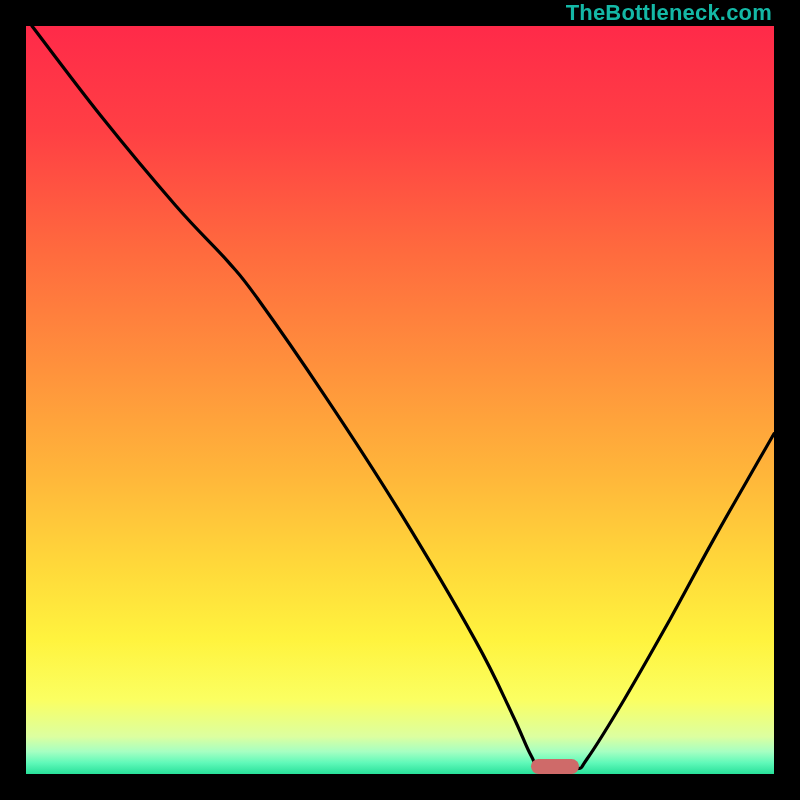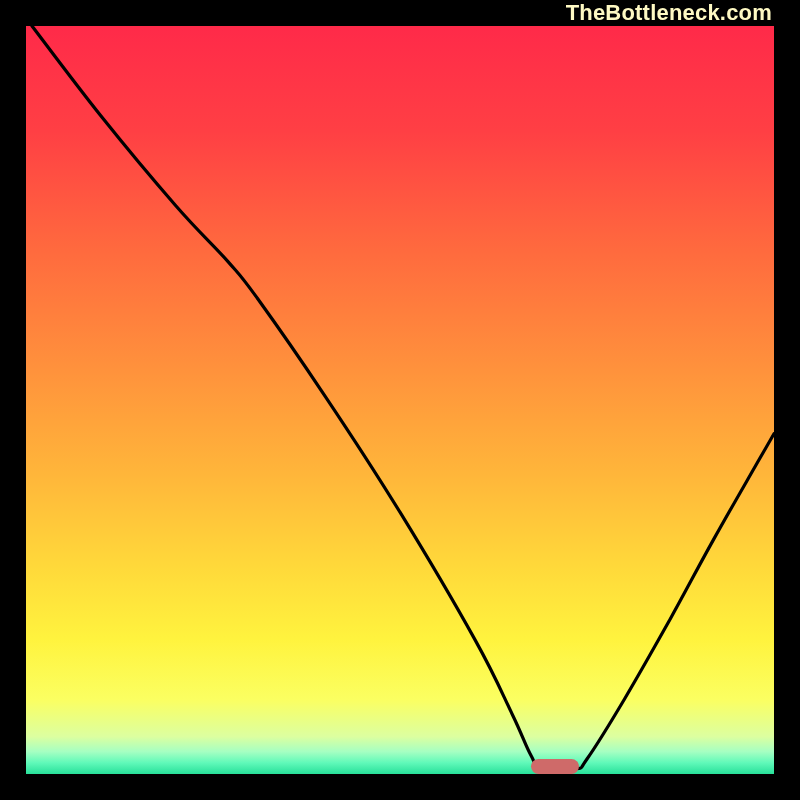--- a/index.html
+++ b/index.html
@@ -38,21 +38,21 @@
     height: 748px;
     overflow: visible;
   }
   .watermark {
     position: absolute;
     top: 0px;
     right: 28px;
     font-family: Arial, Helvetica, sans-serif;
     font-size: 22px;
     font-weight: 600;
-    color: #fef9c3;
+    color: #14b8a6;
     letter-spacing: 0.2px;
   }
   .marker {
     position: absolute;
     border-radius: 8px;
   }
 </style>
 </head>
 <body>
 

